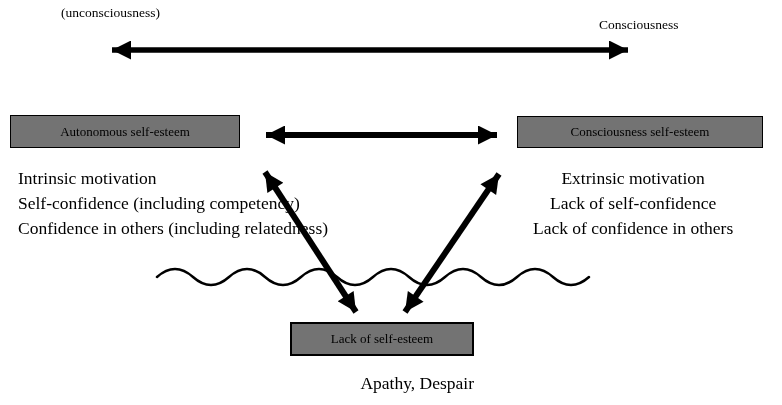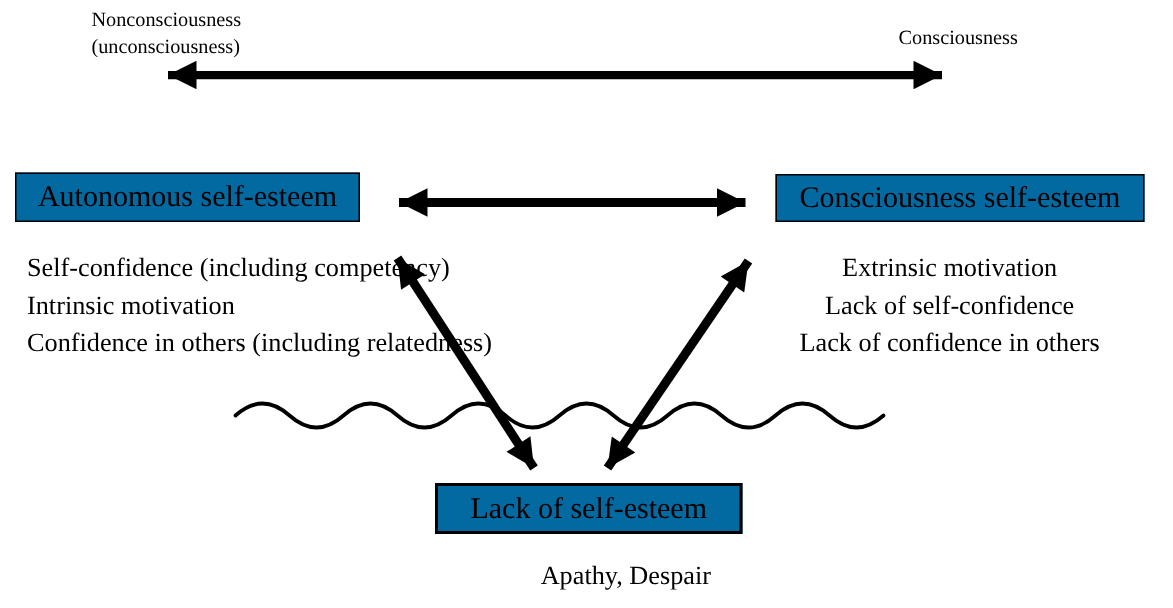--- a/index.html
+++ b/index.html
@@ -23,25 +23,25 @@
     white-space: nowrap;
   }
   .body-text {
     font-size: 17.5px;
     line-height: 25px;
     white-space: nowrap;
   }
   .box {
     position: absolute;
     border: 1.5px solid #000000;
-    background: #0369a1;
+    background: #737373;
     display: flex;
     align-items: center;
     justify-content: center;
-    font-size: 20px;
+    font-size: 13px;
     white-space: nowrap;
     box-sizing: border-box;
   }
   .svg-layer {
     position: absolute;
     left: 0;
     top: 0;
     width: 782px;
     height: 405px;
     pointer-events: none;
@@ -65,40 +65,39 @@
     <line x1="266" y1="135" x2="497" y2="135" stroke="#000000" stroke-width="6" marker-start="url(#arrowhead)" marker-end="url(#arrowhead)"></line>
 
     <line x1="265" y1="172" x2="356" y2="312" stroke="#000000" stroke-width="6" marker-start="url(#arrowhead)" marker-end="url(#arrowhead)"></line>
 
     <line x1="499" y1="174" x2="405" y2="312" stroke="#000000" stroke-width="6" marker-start="url(#arrowhead)" marker-end="url(#arrowhead)"></line>
 
     <path d="M157 277 q18 -16 36 0 t36 0 t36 0 t36 0 t36 0 t36 0 t36 0 t36 0 t36 0 t36 0 t36 0 t36 0" fill="none" stroke="#000000" stroke-width="2.5" stroke-linecap="round"></path>
   </svg>
 
   <div class="abs small-label" style="left:61px; top:4px;">
-    <div>Nonconsciousness</div>
     <div>(unconsciousness)</div>
   </div>
 
 
   <div class="abs small-label" style="left:568px; top:16px;margin-left:31px;">Consciousness</div>
 
   <div class="box" style="left:10px; top:115px; width:230px; height:33px;">Autonomous self-esteem</div>
 
   <div class="box" style="left:517px; top:116px; width:246px; height:32px;">Consciousness self-esteem</div>
 
   <div class="abs body-text" style="left:18px; top:166px;">
+    <div>Intrinsic motivation</div>
     <div>Self-confidence (including competency)</div>
-    <div>Intrinsic motivation</div>
     <div>Confidence in others (including relatedness)</div>
   </div>
 
   <div class="abs body-text" style="left:533px; top:166px;text-align:center;">
     <div>Extrinsic motivation</div>
     <div>Lack of self-confidence</div>
     <div>Lack of confidence in others</div>
   </div>
 
-  <div class="box" style="left:290px; top:322px; width:205px; height:34px; border-width:2px;">Lack of self-esteem</div>
+  <div class="box" style="left:290px; top:322px; width:184px; height:34px; border-width:2px;">Lack of self-esteem</div>
 
   <div class="abs body-text centered" style="left:290px; top:371px; width:184px;">Apathy, Despair</div>
 
 </div>
 
 </body></html>

